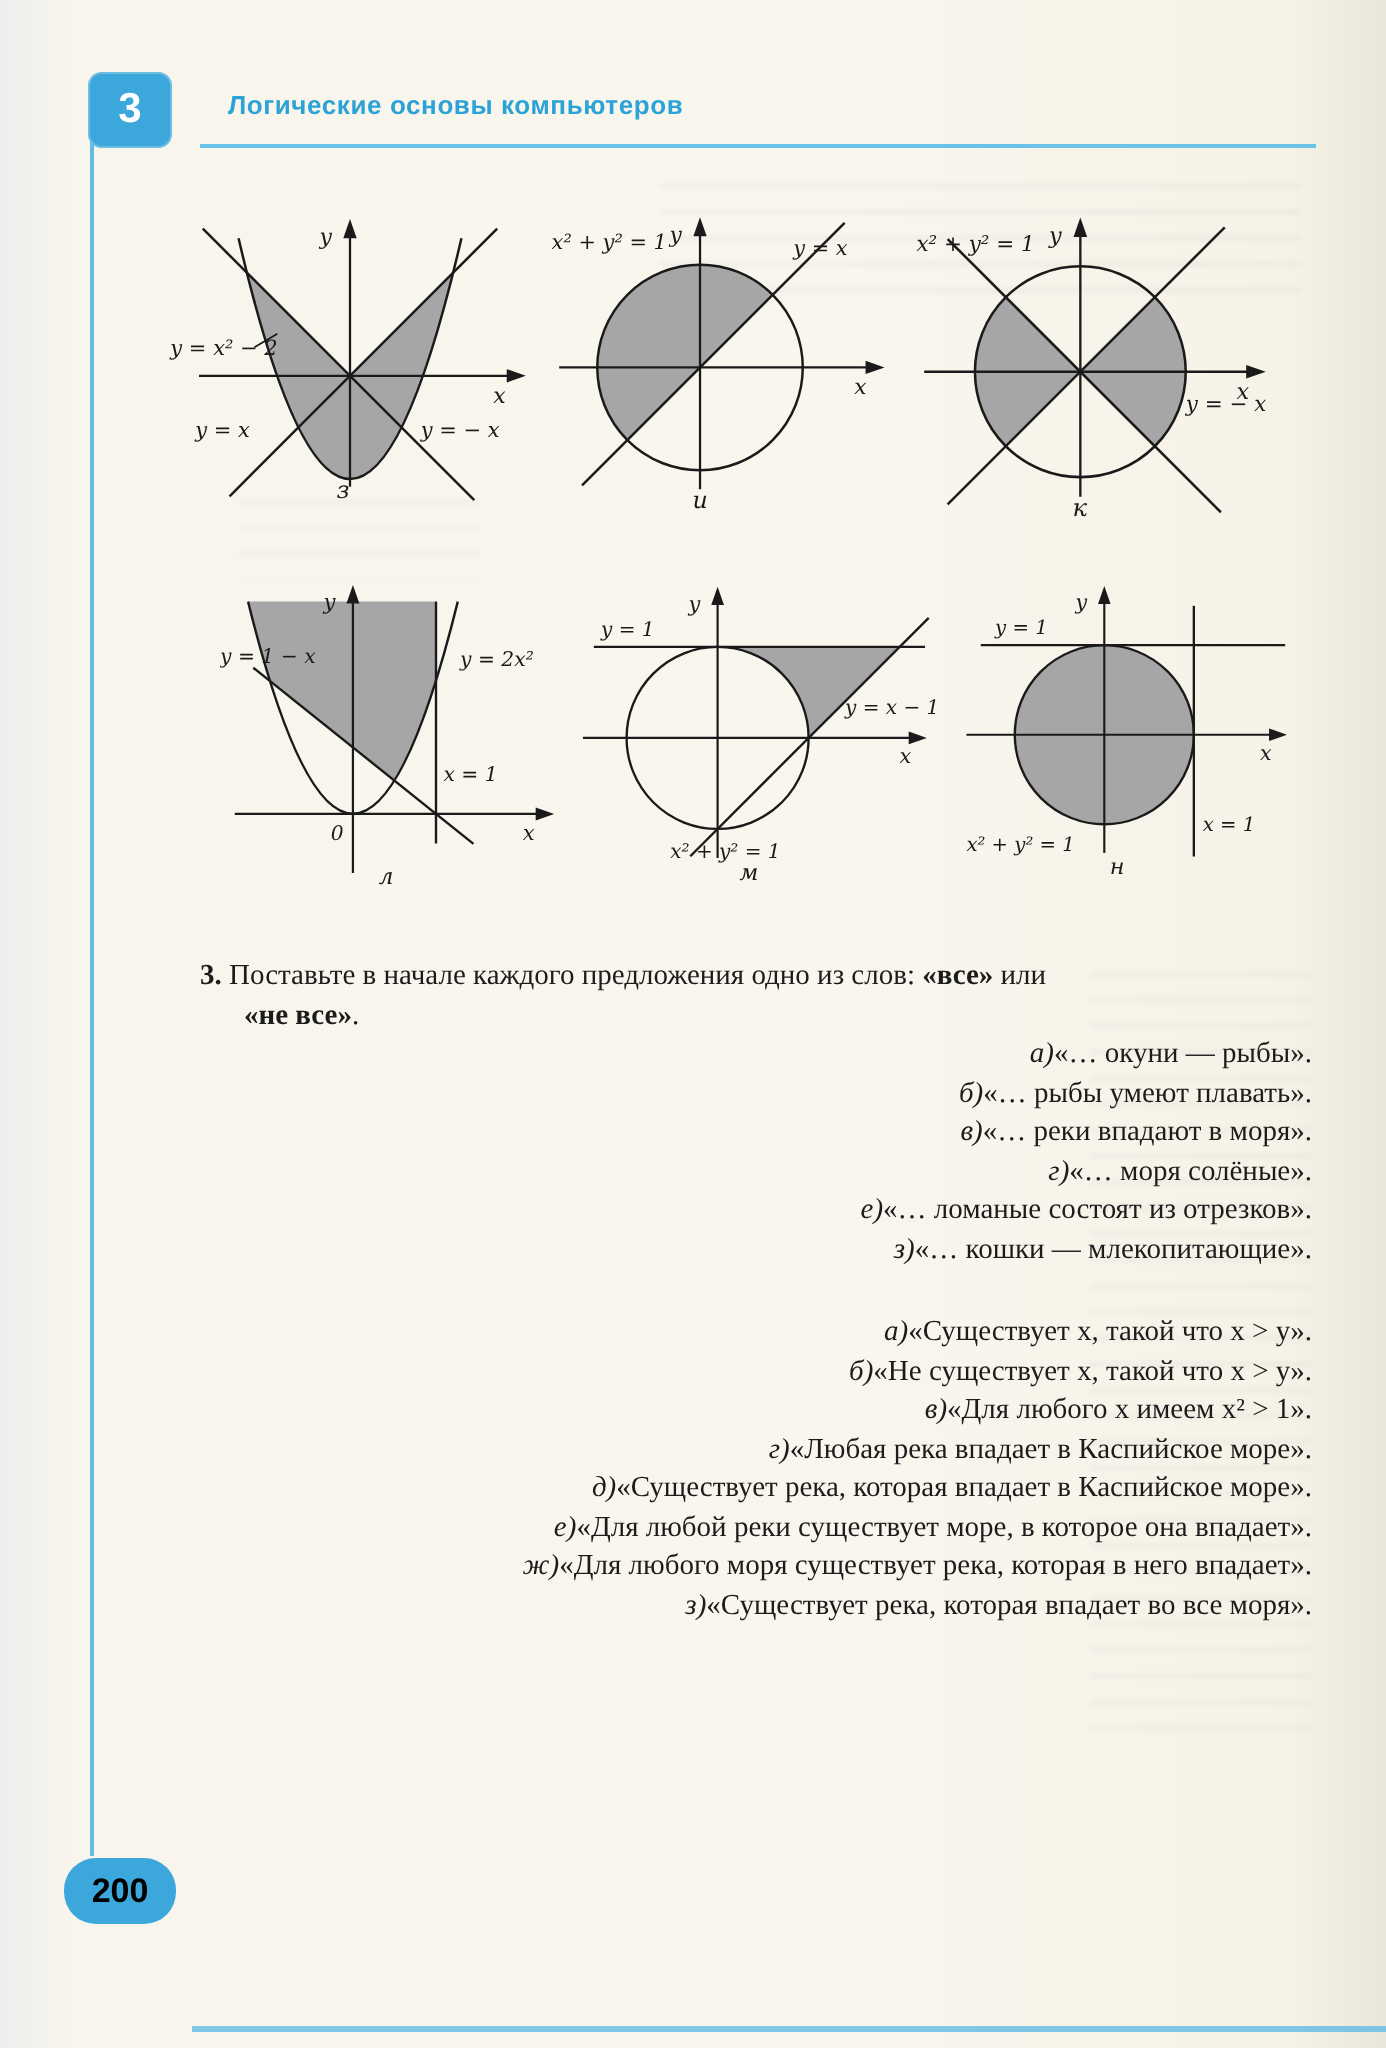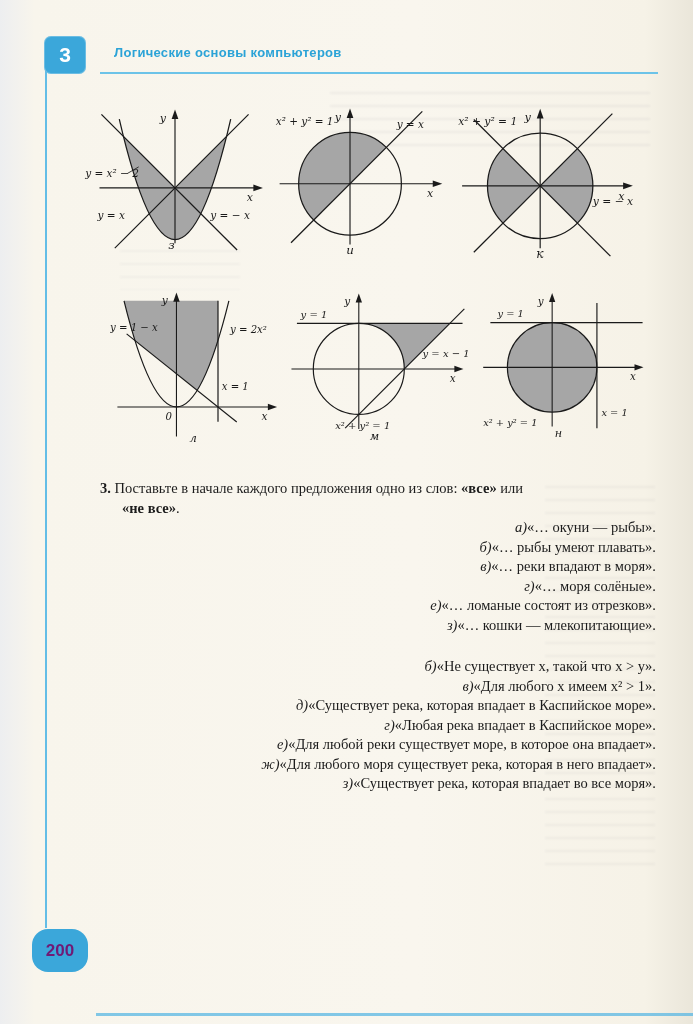--- a/index.html
+++ b/index.html
@@ -25,22 +25,22 @@
   
   .chapter-box {
     position:absolute; left:44px; top:36px; width:42px; height:38px;
     background:#3ba7da; border-radius:7px; color:#fff;
     font-family:"Liberation Sans", sans-serif; font-weight:bold; font-size:21px;
     display:flex; align-items:center; justify-content:center;
     box-shadow:0 0 0 1px rgba(255,255,255,.25) inset;
   }
   .vline { position:absolute; left:45px; top:70px; width:2px; height:858px; background:#63bde6; }
   .pagenum-box {
-    position:absolute; left:32px; top:929px; width:56px; height:43px;
-    background:#3ba7da; border-radius:16px; color:#701a75;
+    position:absolute; left:32px; top:929px; width:56px; height:33px;
+    background:#3ba7da; border-radius:16px; color:#000000;
     font-family:"Liberation Sans", sans-serif; font-weight:bold; font-size:17px;
     display:flex; align-items:center; justify-content:center;
   }
   .bottom-rule { position:absolute; left:96px; top:1013px; width:597px; height:3px; background:#5ab7e3; opacity:.75; }
 
   
   .header-title {
     position:absolute; left:114px; top:45px;
     font-family:"Liberation Sans", sans-serif; font-weight:bold;
     font-size:13px; letter-spacing:.3px; color:#2ba3d7;
@@ -229,24 +229,25 @@
       <div class="intro"><span class="num">3.</span> <span>Поставьте в начале каждого предложения одно из слов: </span><span class="bld">«все»</span><span> или </span><br><span class="bld">«не все»</span><span>.</span></div>
       <div class="item"><span class="m">а)</span><span>«… окуни — рыбы».</span></div>
       <div class="item"><span class="m">б)</span><span>«… рыбы умеют плавать».</span></div>
       <div class="item"><span class="m">в)</span><span>«… реки впадают в моря».</span></div>
       <div class="item"><span class="m">г)</span><span>«… моря солёные».</span></div>
       <div class="item"><span class="m">е)</span><span>«… ломаные состоят из отрезков».</span></div>
       <div class="item"><span class="m">з)</span><span>«… кошки — млекопитающие».</span></div>
     </div>
 
     <div class="exercise exercise4">
+      <div class="item"><span class="m">а)</span><span>«Существует x, такой что x &gt; y».</span></div>
       <div class="item"><span class="m">б)</span><span>«Не существует x, такой что x &gt; y».</span></div>
       <div class="item"><span class="m">в)</span><span>«Для любого x имеем x² &gt; 1».</span></div>
+      <div class="item"><span class="m">г)</span><span>«Любая река впадает в Каспийское море».</span></div>
       <div class="item"><span class="m">д)</span><span>«Существует река, которая впадает в Каспийское море».</span></div>
-      <div class="item"><span class="m">г)</span><span>«Любая река впадает в Каспийское море».</span></div>
       <div class="item"><span class="m">е)</span><span>«Для любой реки существует море, в которое она впадает».</span></div>
       <div class="item"><span class="m">ж)</span><span>«Для любого моря существует река, которая в него впадает».</span></div>
       <div class="item"><span class="m">з)</span><span>«Существует река, которая впадает во все моря».</span></div>
     </div>
   </div>
 
   <div class="pagenum-box">
     <span>200</span>
   </div>
   <div class="bottom-rule"></div>

